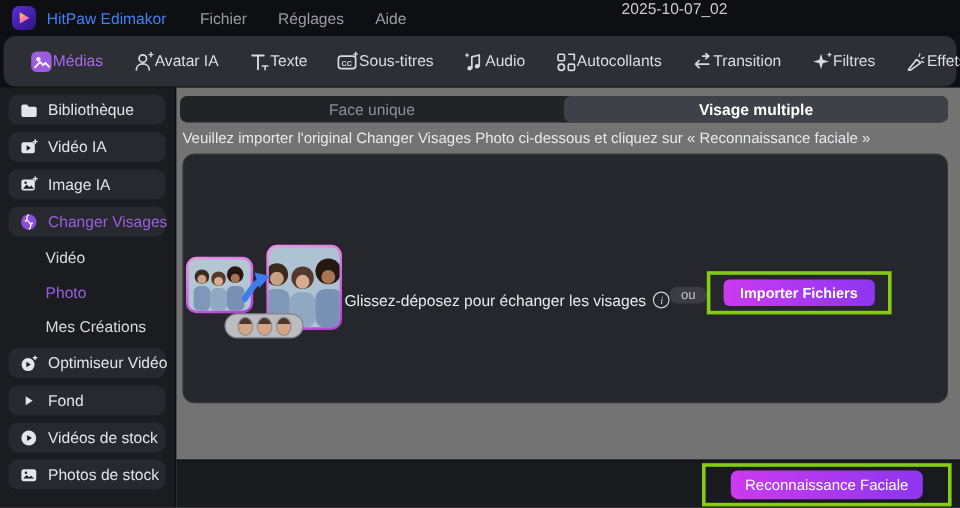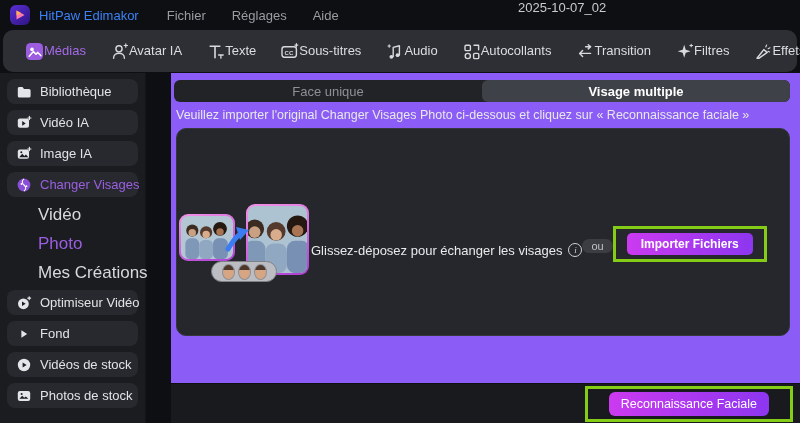--- a/index.html
+++ b/index.html
@@ -33,24 +33,24 @@
   svg.ti { stroke:#d9dadd; stroke-width:1.4; fill:none; stroke-linecap:round; stroke-linejoin:round; }
   
   .sidebar { position:absolute; top:73px; left:0; width:146px; bottom:0;
     background:#1b1c20; border-right:1px solid #141518; padding-top:6px; }
   .side-item { margin:0 7px 6px 7px; height:25px; border-radius:8px;
     background:#28292e; display:flex; align-items:center; padding:0 9px;
     gap:8px; font-size:13px; color:#e2e3e6; white-space:nowrap; }
   .side-item .sicon { width:16px; height:16px; flex:0 0 auto; display:flex; align-items:center; }
   .side-item.active-label { color:#9a5fe0; }
   .side-sub { margin:0 7px 6px 7px; height:23px; display:flex; align-items:center;
-    padding-left:31px; font-size:17px; color:#d8d9dc; white-space:nowrap; }
+    padding-left:31px; font-size:13px; color:#d8d9dc; white-space:nowrap; }
   .side-sub.selected { color:#9a5fe0; }
   
-  .content { position:absolute; top:73px; left:147px; right:0; bottom:0; background:#8b5cf6;margin-left:24px; }
+  .content { position:absolute; top:73px; left:147px; right:0; bottom:0; background:#737373; }
   .tabs { position:absolute; top:7px; left:3px; right:10px; height:22px;
     background:#222327; border-radius:6px; display:flex; overflow:hidden; }
   .tab { flex:1; display:flex; align-items:center; justify-content:center;
     font-size:13px; color:#8d9095; border-radius:6px; cursor:default; }
   .tab.selected { background:#3e4147; color:#ffffff; font-weight:bold; }
   .instruction { position:absolute; top:35px; left:5px; font-size:12.5px; color:#e8e9eb; white-space:nowrap; }
   .dropzone { position:absolute; top:55px; left:5px; right:10px; height:208px;
     background:#26272c; border:1px solid #35363b; border-radius:10px;
     display:flex; flex-direction:row; align-items:center; padding-top:19px; }
   

